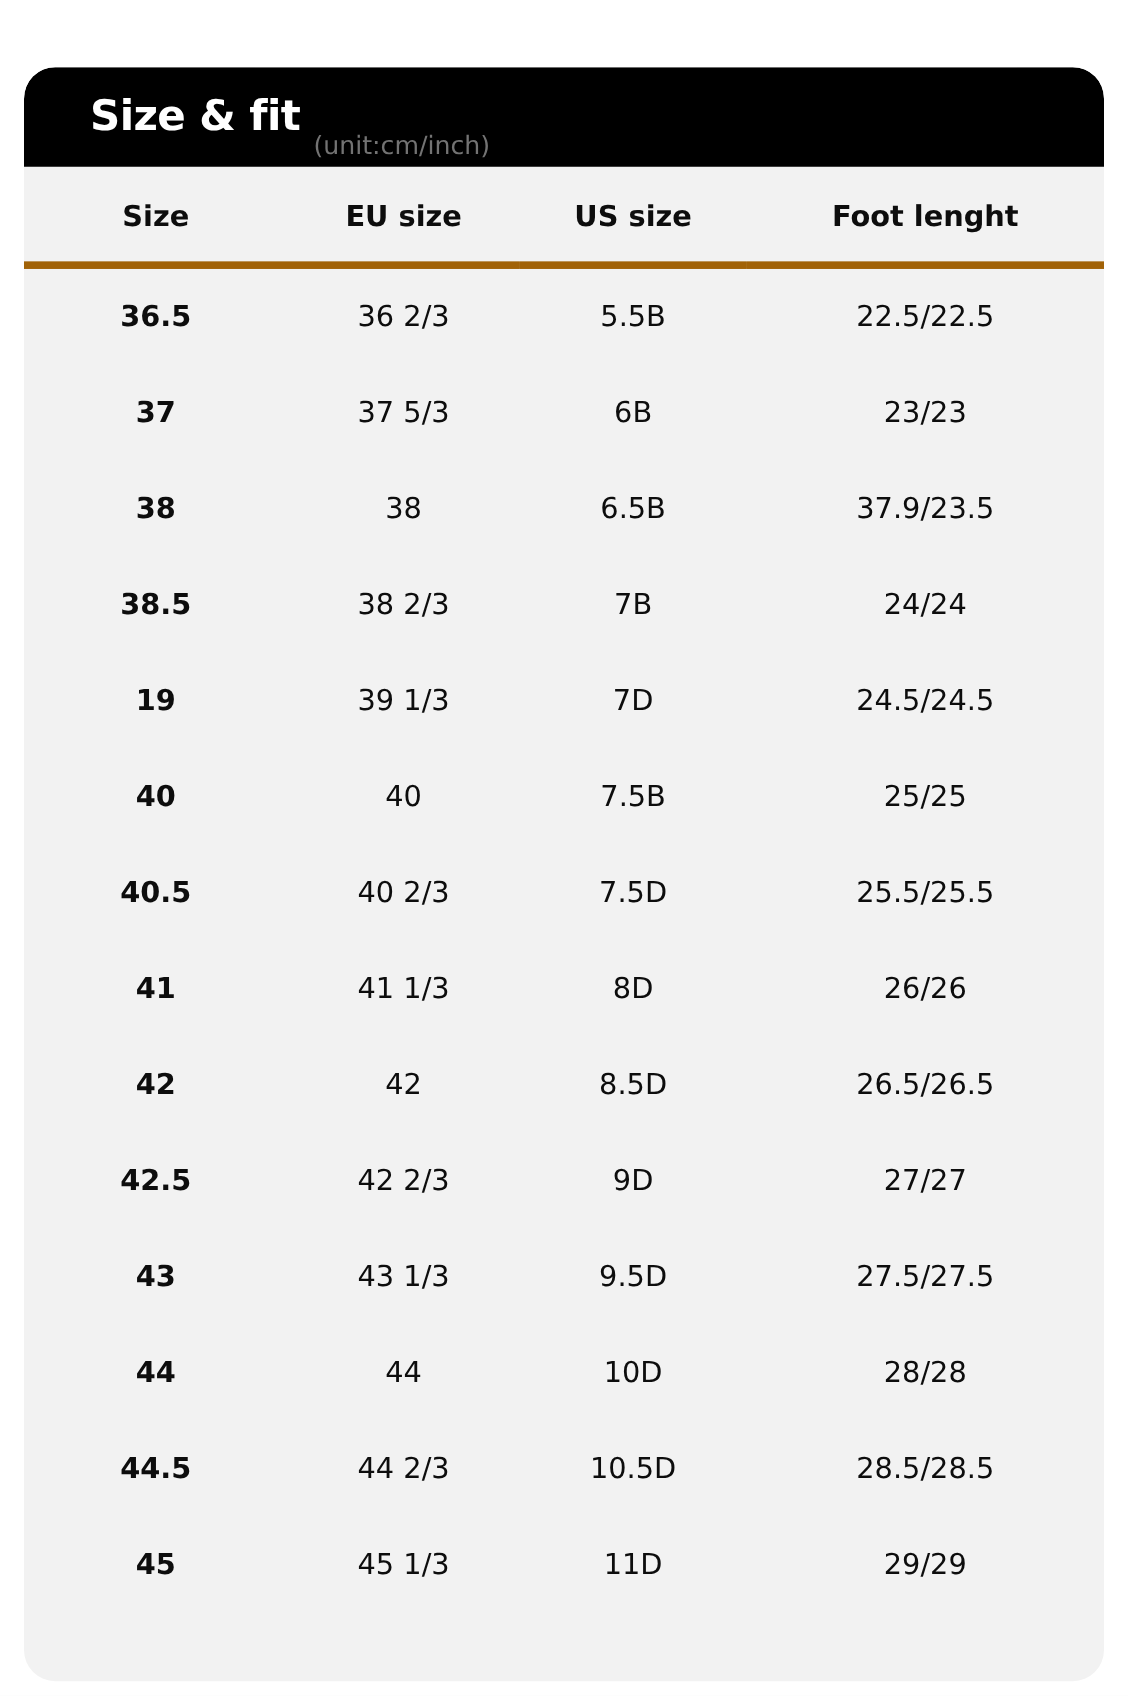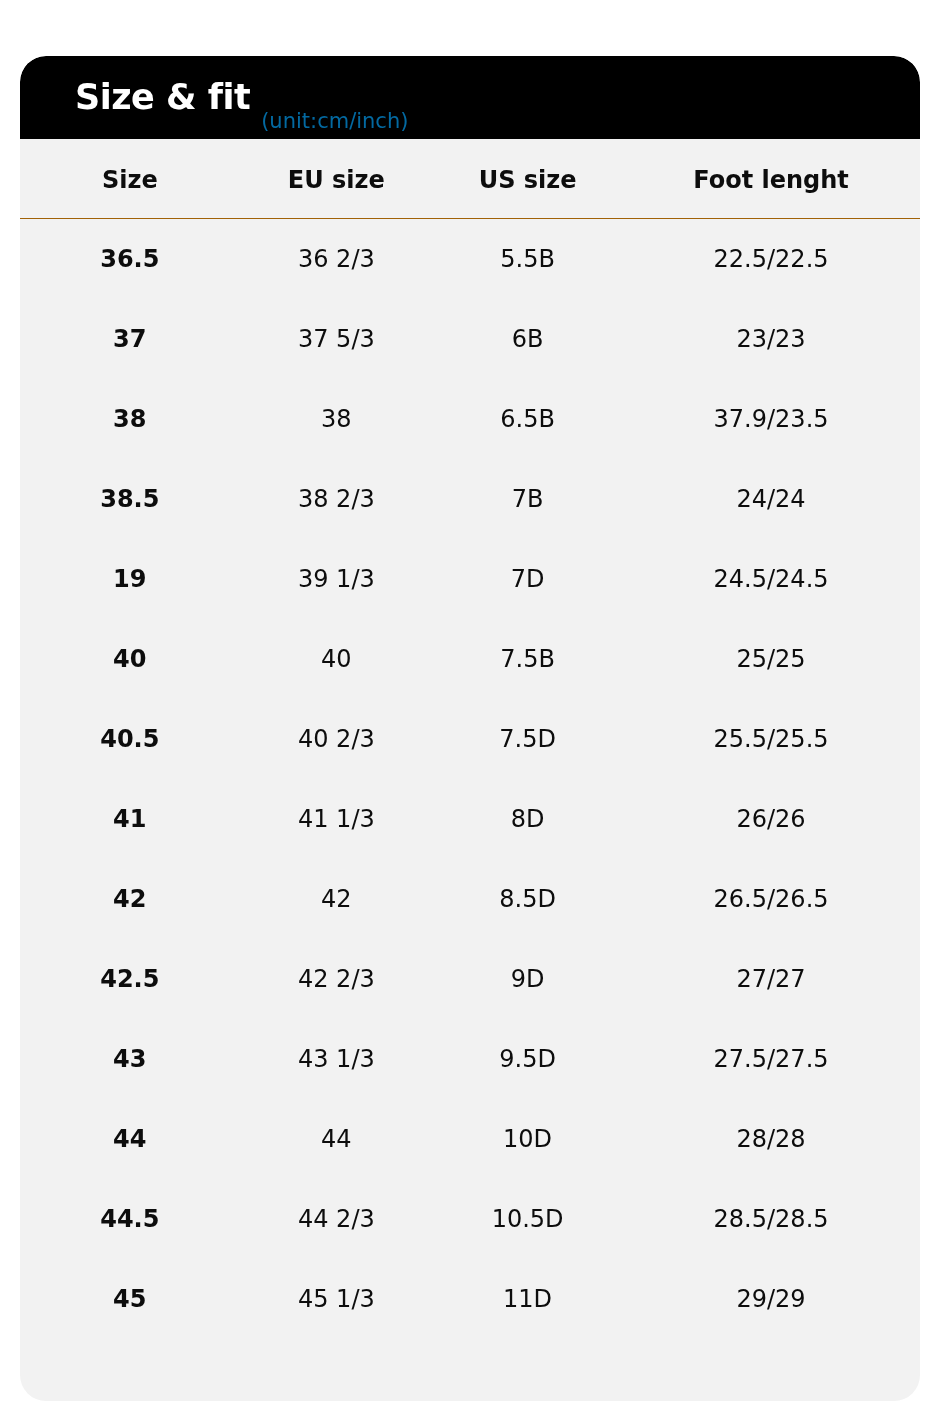--- a/index.html
+++ b/index.html
@@ -36,21 +36,21 @@
     box-sizing: border-box;
   }
   .header-title {
     color: #ffffff;
     font-size: 35px;
     font-weight: bold;
     letter-spacing: -0.5px;
     line-height: 1;
   }
   .header-unit {
-    color: #0369a1;
+    color: #737373;
     font-size: 21px;
     font-weight: normal;
     margin-left: 11px;
     line-height: 1;
     position: relative;
     top: 3px;
     margin-top: 42px;
   }
 
   table.size-table {
@@ -61,21 +61,21 @@
   table.size-table th,
   table.size-table td {
     text-align: center;
     color: #0d0d0d;
   }
   table.size-table thead th {
     font-size: 24px;
     font-weight: bold;
     padding-top: 27px;
     padding-bottom: 24px;
-    border-bottom: 1px solid #a16207;
+    border-bottom: 6px solid #a16207;
   }
   table.size-table tbody td {
     font-size: 24px;
     font-weight: normal;
     height: 78px;
     vertical-align: middle;
   }
   table.size-table tbody td.col-size {
     font-weight: bold;
   }

